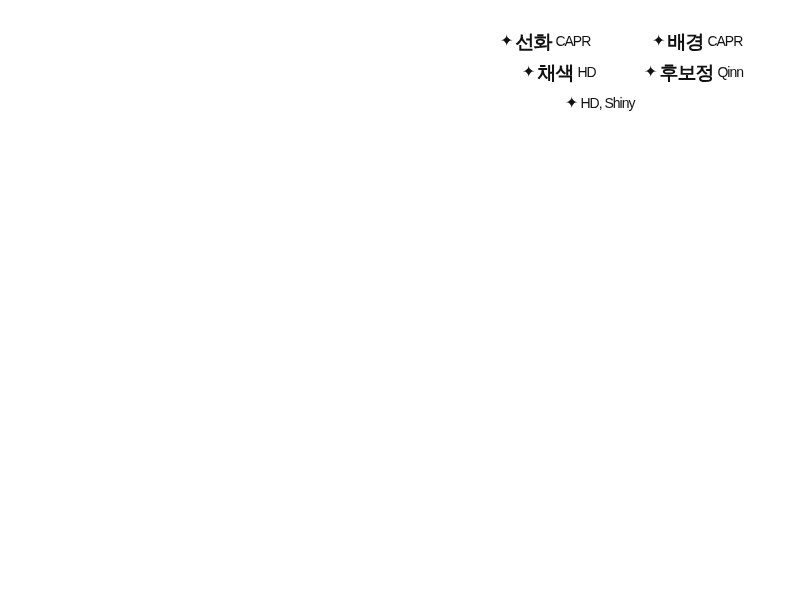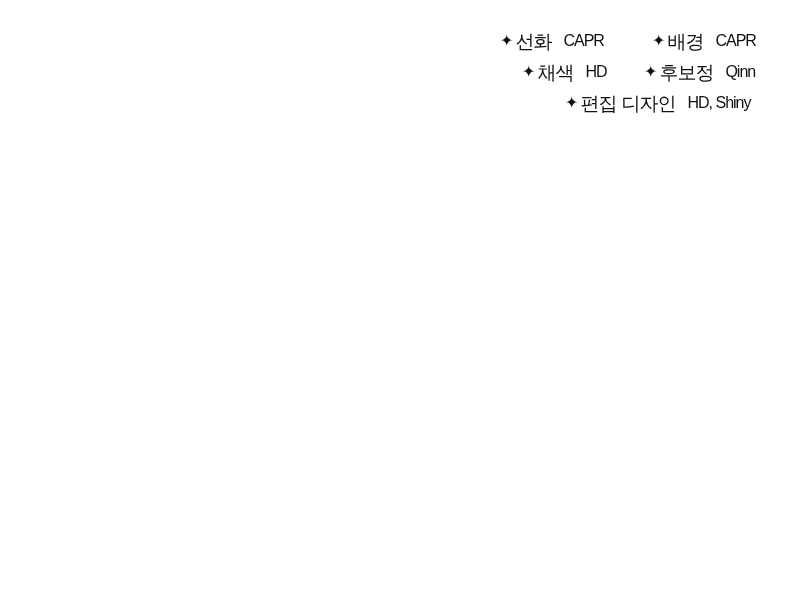--- a/index.html
+++ b/index.html
@@ -26,30 +26,29 @@
       display: flex;
       align-items: center;
       letter-spacing: -1px;
     }
     .star {
       font-size: 16px;
       margin-right: 3px;
       color: #111;
     }
     .role {
-      font-weight: normal;
+      font-weight: bold;
       margin-right: 4px;
       letter-spacing: -1px;
     }
     .name {
       font-family: "Liberation Sans", sans-serif;
       font-weight: normal;
-      font-size: 16px;
+      font-size: 14px;
       letter-spacing: -1px;
-      margin-left: 8px;
     }
   </style>
 </head>
 <body>
 
 <div class="page">
 
   <div class="credit" style="left:500px; top:30px;">
     <span class="star">✦</span>
     <span class="role">선화</span>
@@ -69,17 +68,16 @@
   </div>
 
   <div class="credit" style="left:644px; top:61px;">
     <span class="star">✦</span>
     <span class="role">후보정</span>
     <span class="name">Qinn</span>
   </div>
 
   <div class="credit" style="left:565px; top:92px;">
     <span class="star">✦</span>
-    <span class="role">편집 디자인</span>
     <span class="name">HD, Shiny</span>
   </div>
 
 </div>
 
 </body></html>

